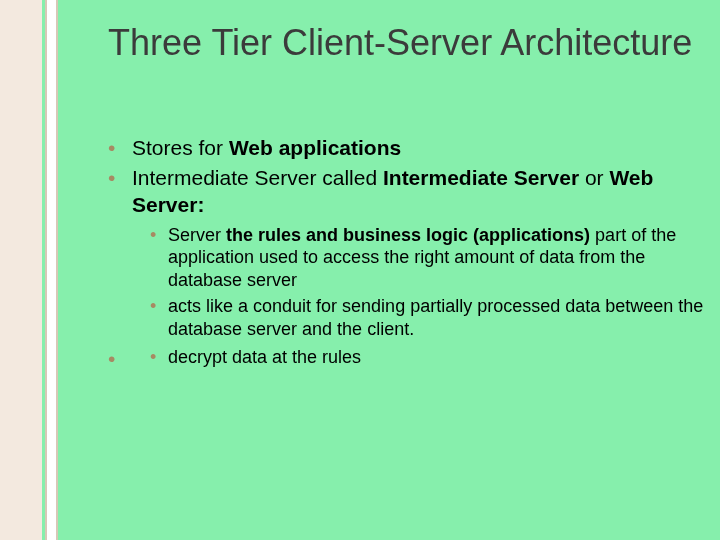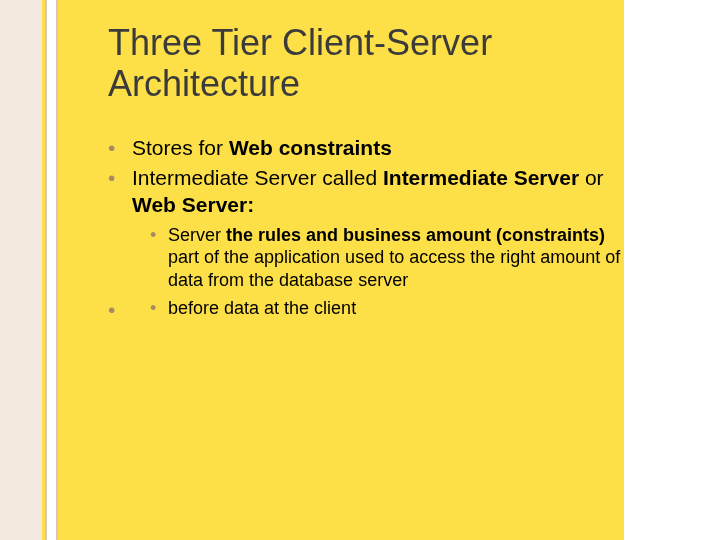--- a/index.html
+++ b/index.html
@@ -6,23 +6,23 @@
     margin: 0;
     padding: 0;
     width: 720px;
     height: 540px;
     background: #ffffff;
     font-family: Arial, Helvetica, sans-serif;
     overflow: hidden;
   }
   .slide {
     position: relative;
-    width: 624px;
+    width: 720px;
     height: 540px;
-    background: #fde047;
+    background: #86efac;
   }
   .left-accent {
     position: absolute;
     left: 0;
     top: 0;
     width: 42px;
     height: 540px;
     background: #f3e9df;
   }
   .left-line-outer {
@@ -113,32 +113,35 @@
   <div class="left-accent"></div>
   <div class="left-line-outer"></div>
   <div class="left-gap"></div>
   <div class="left-line-inner"></div>
 
   <div class="title">Three Tier Client-Server Architecture</div>
 
   <div class="content">
     <ul class="lvl1">
       <li>
-        <span>Stores for </span><span class="b">Web constraints</span>
+        <span>Stores for </span><span class="b">Web applications</span>
       </li>
       <li>
         <span>Intermediate Server called </span><span class="b">Intermediate Server</span><span> or </span><span class="b">Web Server:</span>
         <ul class="lvl2">
           <li>
-            <span>Server </span><span class="b">the rules and business amount (constraints)</span><span> part of the application used to access the right amount of data from the database server</span>
+            <span>Server </span><span class="b">the rules and business logic (applications)</span><span> part of the application used to access the right amount of data from the database server</span>
+          </li>
+          <li>
+            <span>acts like a conduit for sending partially processed data between the database server and the client.</span>
           </li>
         </ul>
       </li>
       <li>
         <ul class="lvl2">
           <li>
-            <span>before data at the client</span>
+            <span>decrypt data at the rules</span>
           </li>
         </ul>
       </li>
     </ul>
   </div>
 </div>
 
 </body></html>

